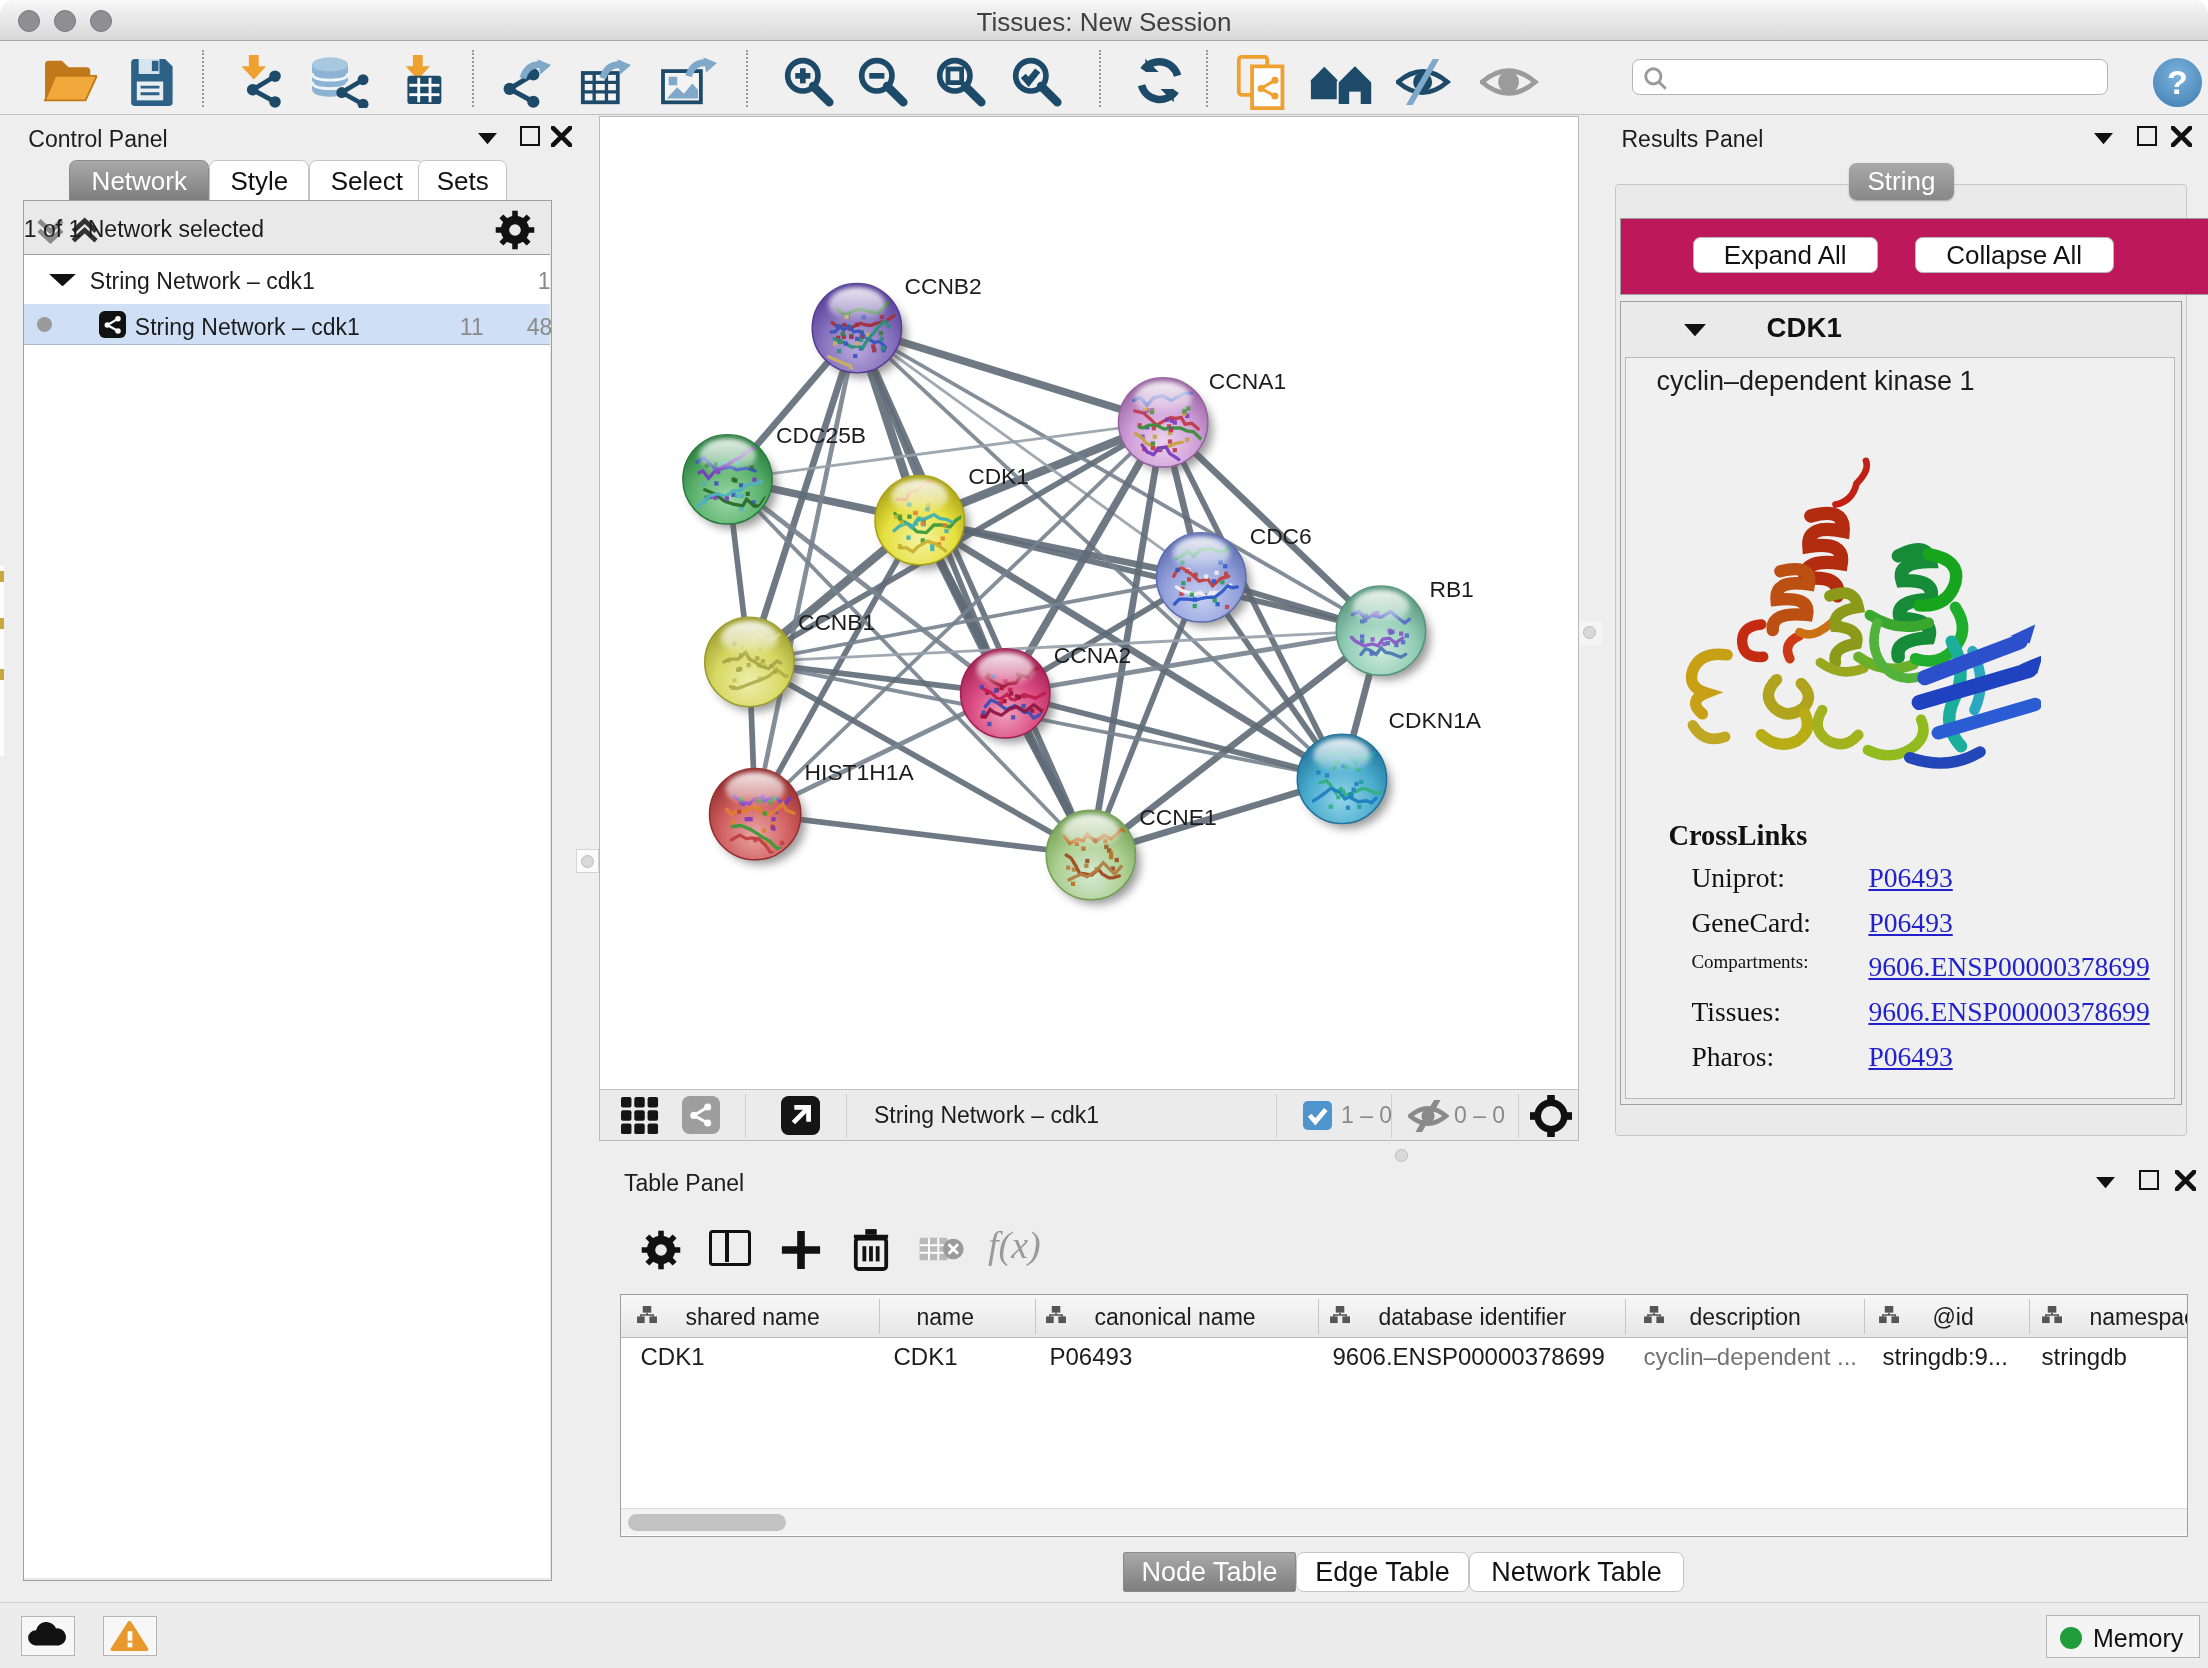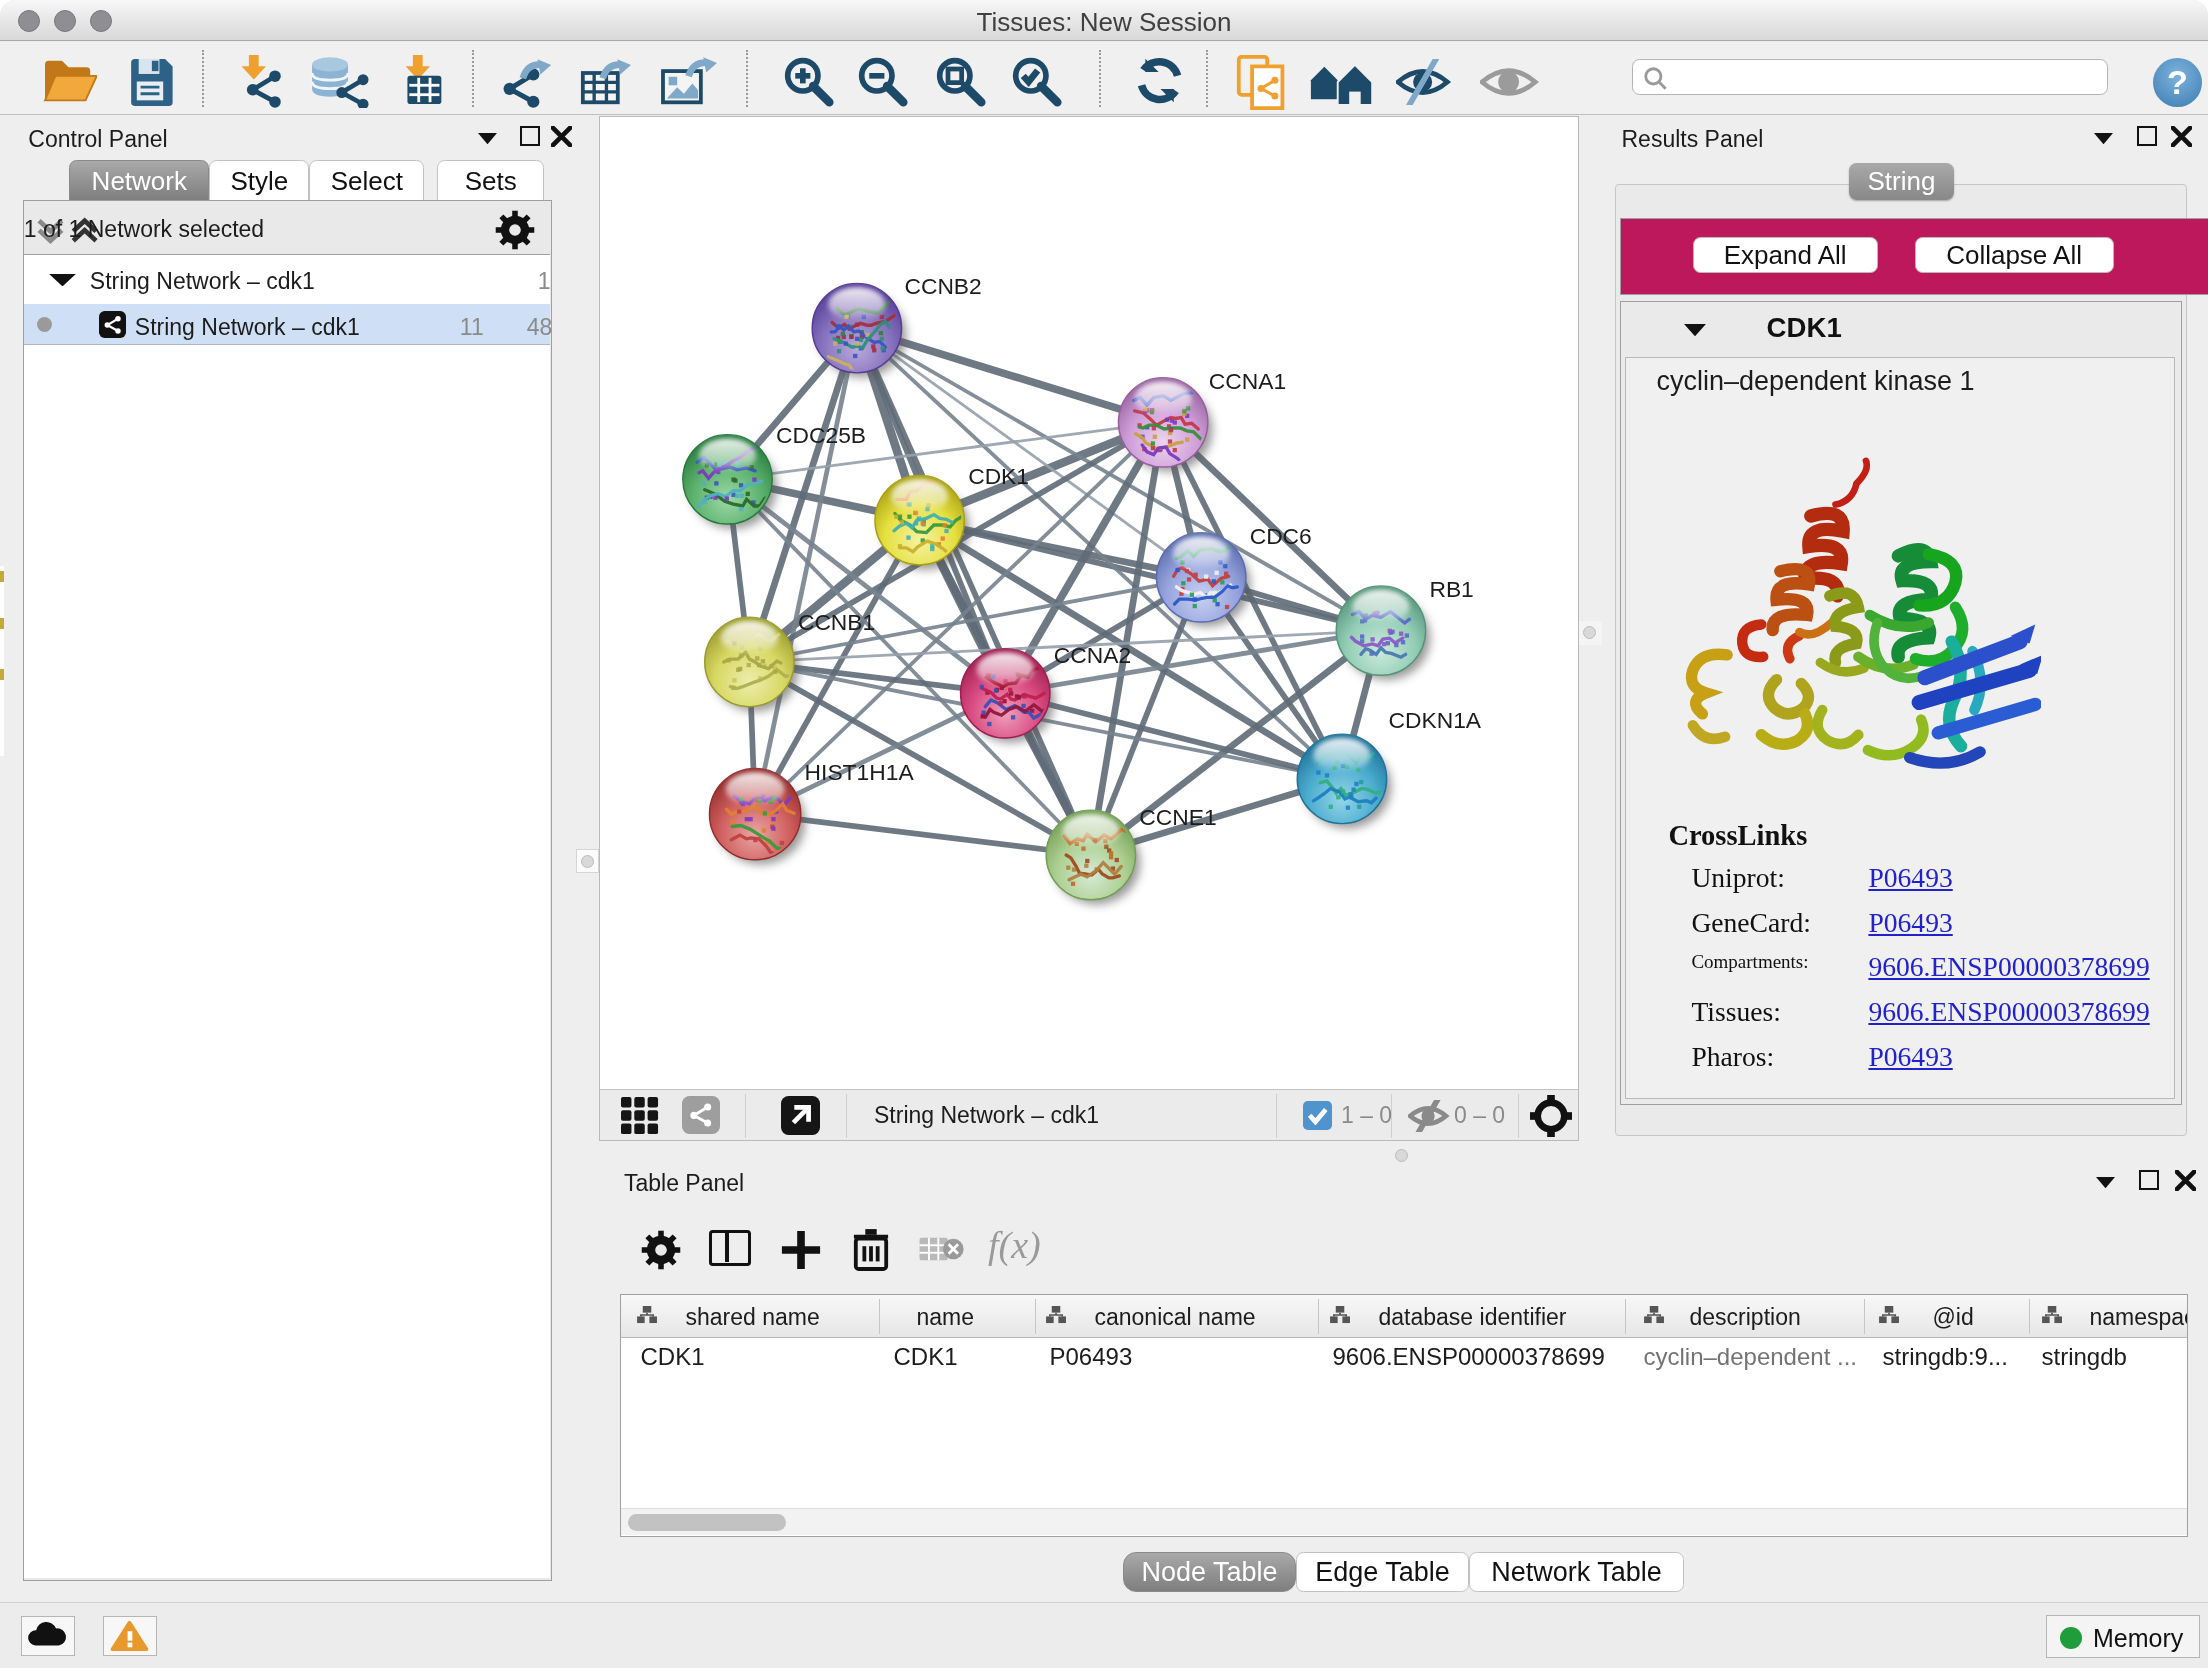--- a/index.html
+++ b/index.html
@@ -154,21 +154,21 @@
       <svg style="position:absolute;left:465px;top:15px" width="19" height="13.3" viewBox="0 0 20 14">
         <path d="M0 2 h20 l-10 12 z" fill="#111"></path>
       </svg>
       <div style="position:absolute;left:507px;top:9.5px;width:20px;height:20px;border:2.4px solid #111"></div>
       <svg style="position:absolute;left:538px;top:9.5px" width="21" height="21" viewBox="0 0 22 22">
         <path d="M2 2 L20 20 M20 2 L2 20" stroke="#111" stroke-width="5" stroke-linecap="round"></path>
       </svg>
       <div class="tab sel" style="left:56px;top:44px;width:140px">Network</div>
       <div class="tab" style="left:196px;top:44px;width:100px">Style</div>
       <div class="tab" style="left:296px;top:44px;width:115px">Select</div>
-      <div class="tab" style="left:424px;top:44px;width:107px">Sets</div>
+      <div class="tab" style="left:405px;top:44px;width:89px">Sets</div>
       <div style="position:absolute;left:9.5px;top:84px;width:529px;height:1381px;background:#e9e9e9;border:1.4px solid #9f9f9f">
         <svg style="position:absolute;left:13.3px;top:16px" width="63" height="28.5" viewBox="0 0 66 30">
           <path d="M2 4 l12 11 l12 -11 M2 14 l12 11 l12 -11" stroke="#8a8a8a" stroke-width="5" fill="none"></path>
           <path d="M38 15 l12 -11 l12 11 M38 25 l12 -11 l12 11" stroke="#333" stroke-width="5" fill="none"></path>
         </svg>
         <div class="t24" style="position:absolute;left:0;top:15px;width:100%;text-align:left">1 of 1 Network selected</div>
         <svg style="position:absolute;left:470px;top:7.6px" width="42" height="42" viewBox="0 0 44 44">
           <rect x="19.1" y="1.8" width="5.8" height="7.6" fill="#111" transform="rotate(0 22 22)"></rect>
           <rect x="19.1" y="1.8" width="5.8" height="7.6" fill="#111" transform="rotate(45 22 22)"></rect>
           <rect x="19.1" y="1.8" width="5.8" height="7.6" fill="#111" transform="rotate(90 22 22)"></rect>
@@ -956,21 +956,21 @@
           <div style="position:absolute;left:712px;top:4.8px;width:281px;font-size:24px;color:#1c1c1c;white-space:nowrap;overflow:hidden">9606.ENSP00000378699</div>
           <div style="position:absolute;left:1023px;top:4.8px;width:214px;font-size:24px;color:#737373;white-space:nowrap;overflow:hidden">cyclin–dependent ...</div>
           <div style="position:absolute;left:1262px;top:4.8px;width:141px;font-size:24px;color:#1c1c1c;white-space:nowrap;overflow:hidden">stringdb:9...</div>
           <div style="position:absolute;left:1421px;top:4.8px;width:143px;font-size:24px;color:#1c1c1c;white-space:nowrap;overflow:hidden">stringdb</div>
         </div>
         <div style="position:absolute;left:0;top:213px;width:100%;height:27px;background:#f2f2f2;border-top:1px solid #ddd">
           <div style="position:absolute;left:7.6px;top:4.8px;width:158px;height:17px;border-radius:8.6px;background:#c2c2c2"></div>
         </div>
       </div>
     </div>
-    <div class="tab sel" style="left:1123px;top:1552px;width:173px;height:40px;border-radius:13px;line-height:39px;font-size:27px">Node Table</div>
+    <div class="tab sel" style="left:1123px;top:1552px;width:173px;height:40px;border-radius:2px;line-height:39px;font-size:27px">Node Table</div>
     <div class="tab" style="left:1296px;top:1552px;width:173px;height:40px;border-radius:7.6px;line-height:39px;font-size:27px">Edge Table</div>
     <div class="tab" style="left:1469px;top:1552px;width:215px;height:40px;border-radius:7.6px;line-height:39px;font-size:27px">Network Table</div>
     <div style="position:absolute;left:0;top:1602px;width:100%;height:67px;background:#ececec;border-top:1.4px solid #d2d2d2">
       <div style="position:absolute;left:21px;top:13.3px;width:54px;height:40px;background:#f7f7f7;border:1.4px solid #b5b5b5"><svg width="51" height="37" viewBox="0 0 54 39">
           <path d="M14 30 a8 8 0 0 1 1 -16 a11 11 0 0 1 21 -2 a8 8 0 0 1 3 18 z" fill="#111"></path>
         </svg></div>
       <div style="position:absolute;left:103px;top:13.3px;width:54px;height:40px;background:#f7f7f7;border:1.4px solid #b5b5b5"><svg width="51" height="37" viewBox="0 0 54 39">
           <path d="M27 6 L45 34 H9 Z" fill="#e8982c" stroke="#e8982c" stroke-width="4" stroke-linejoin="round"></path>
           <rect x="25" y="15" width="5" height="10" fill="#fff"></rect>
           <rect x="25" y="27" width="5" height="5" fill="#fff"></rect>

